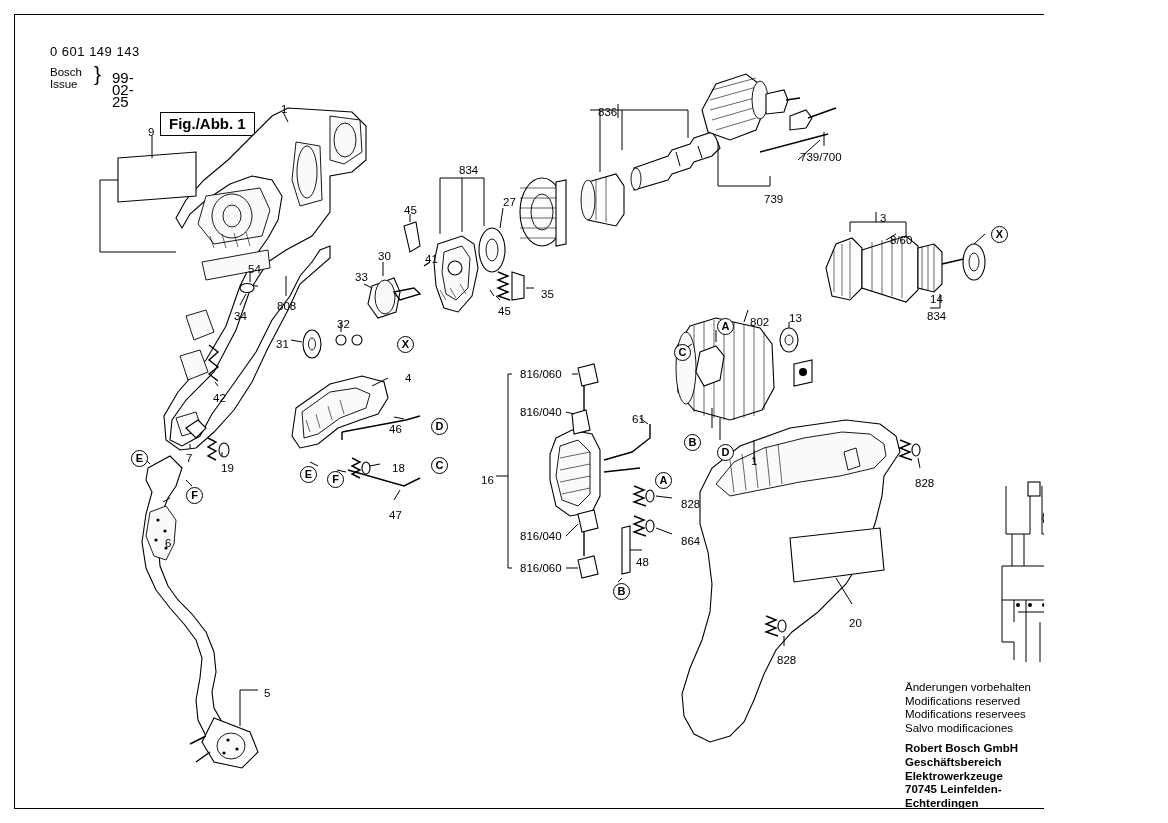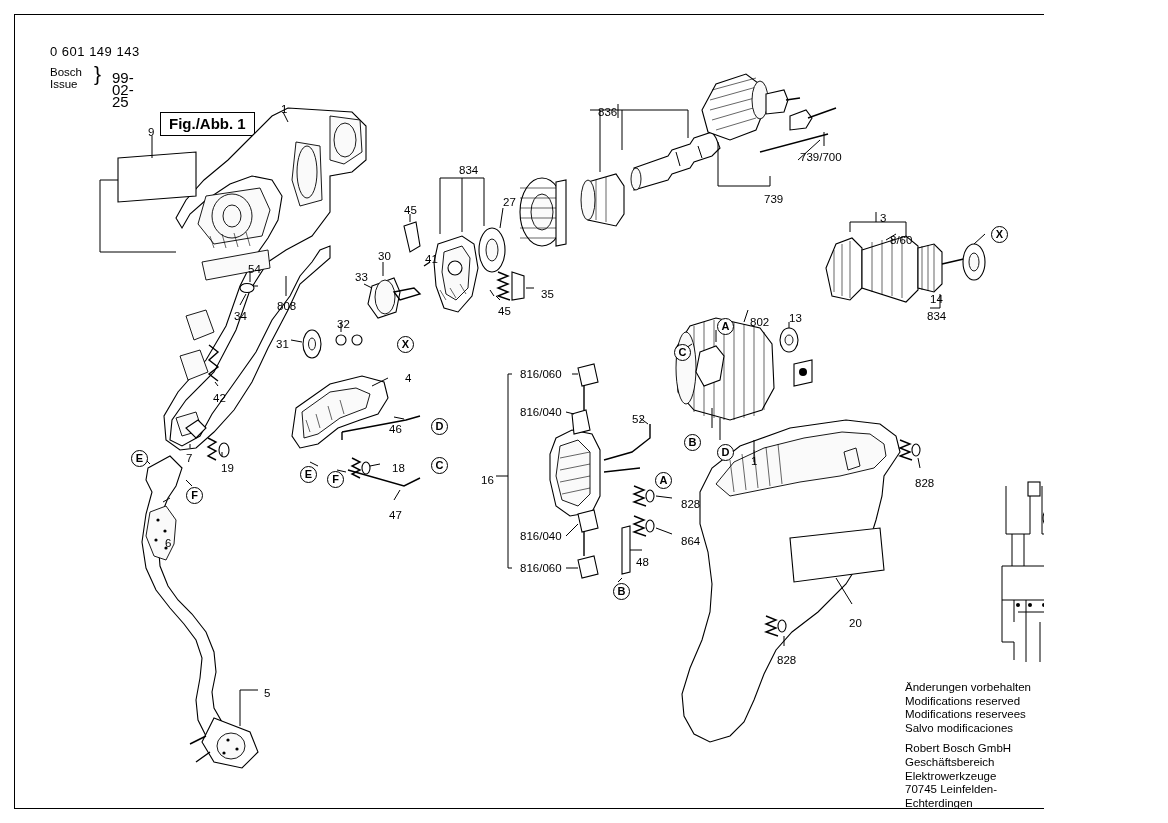--- a/index.html
+++ b/index.html
@@ -72,21 +72,21 @@
     margin-top: 48px;
   }
   .footer {
     position: absolute;
     left: 905px;
     top: 681px;
     font-size: 11.5px;
     line-height: 13.6px;
   }
   .footer .bold {
-    font-weight: normal;
+    font-weight: bold;
   }
   .footer .gap {
     height: 7px;
   }
   .circ {
     position: absolute;
     width: 17px;
     height: 17px;
     border: 1.4px solid #000;
     border-radius: 50%;
@@ -465,21 +465,21 @@
     <div class="lbl" style="left:264px;top:687px">5</div>
     <div class="lbl" style="left:405px;top:372px">4</div>
     <div class="lbl" style="left:389px;top:423px">46</div>
     <div class="lbl" style="left:392px;top:462px">18</div>
     <div class="lbl" style="left:389px;top:509px">47</div>
     <div class="lbl" style="left:520px;top:368px">816/060</div>
     <div class="lbl" style="left:520px;top:406px">816/040</div>
     <div class="lbl" style="left:520px;top:530px">816/040</div>
     <div class="lbl" style="left:520px;top:562px">816/060</div>
     <div class="lbl" style="left:481px;top:474px">16</div>
-    <div class="lbl" style="left:632px;top:413px">52</div>
+    <div class="lbl" style="left:632px;top:413px">61</div>
     <div class="lbl" style="left:681px;top:498px">828</div>
     <div class="lbl" style="left:681px;top:535px">864</div>
     <div class="lbl" style="left:636px;top:556px">48</div>
     <div class="lbl" style="left:751px;top:455px">1</div>
     <div class="lbl" style="left:915px;top:477px">828</div>
     <div class="lbl" style="left:777px;top:654px">828</div>
     <div class="lbl" style="left:849px;top:617px">20</div>
   </div>
 
   <div>

